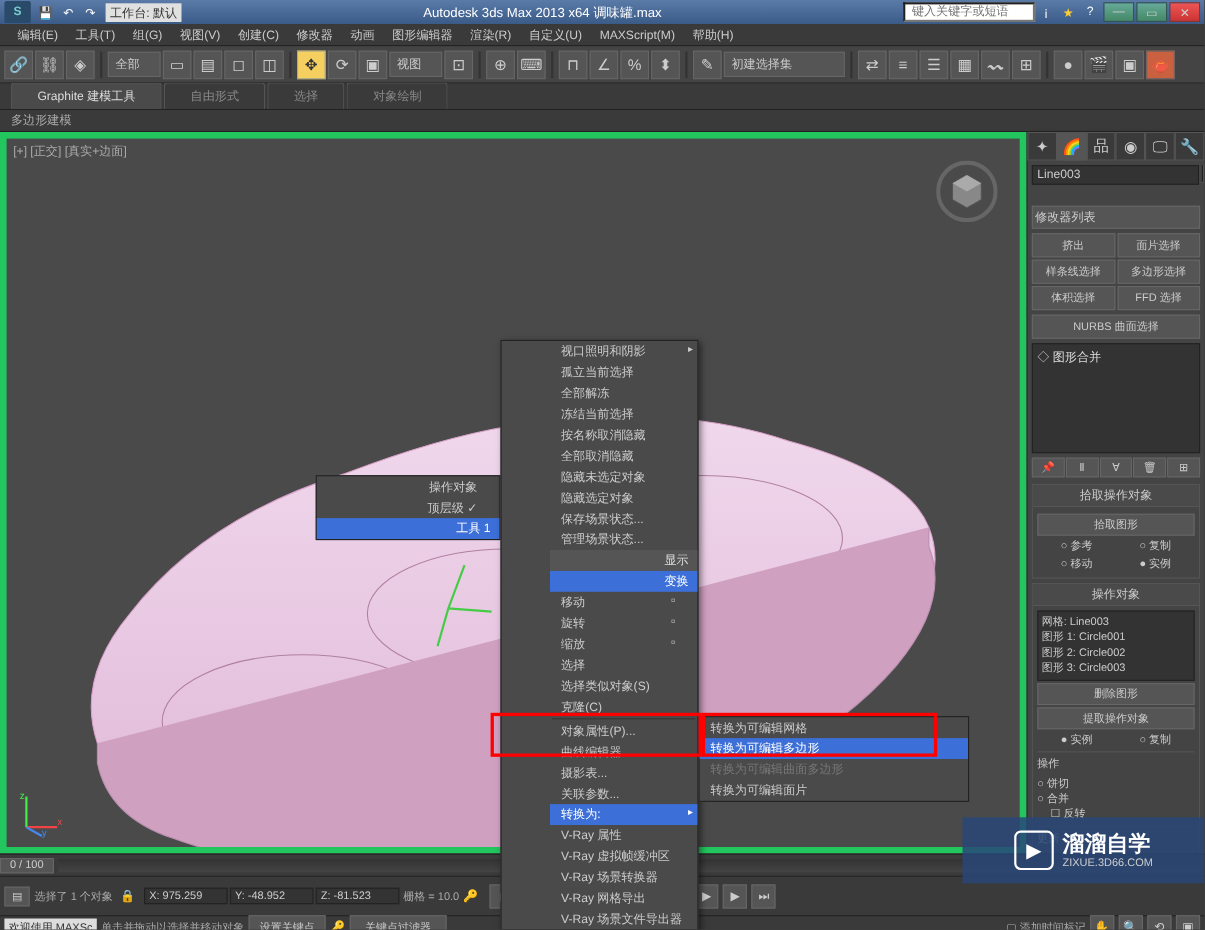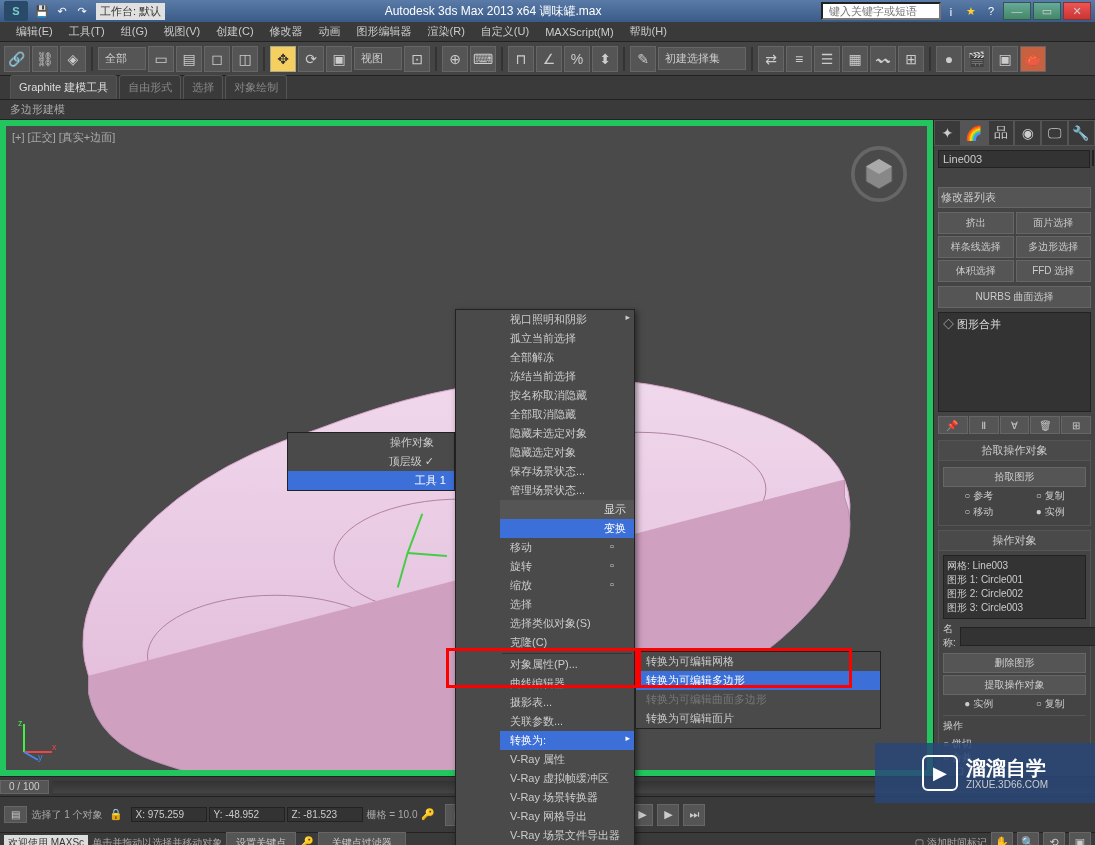--- a/index.html
+++ b/index.html
@@ -14,21 +14,21 @@
 .win-btn { width: 28px; height: 18px; background: linear-gradient(#6a9,#486); margin-left: 2px; border: 1px solid #355; display:flex;align-items:center;justify-content:center; }
 .win-btn.close { background: linear-gradient(#e55,#c33); border-color:#833;}
 .menubar { height: 20px; background: #3a3a3a; display: flex; align-items: center; padding: 0 8px; border-bottom: 1px solid #222; }
 .menubar span { padding: 2px 8px; cursor: default; }
 .toolbar { height: 34px; background: #444; display: flex; align-items: center; padding: 2px 4px; gap: 2px; border-bottom: 1px solid #222; }
 .tb-btn { width: 26px; height: 26px; background: #555; border: 1px solid #666; display:flex;align-items:center;justify-content:center; font-size:14px; }
 .tb-btn.active { background: #f5d060; border-color:#aa8; color:#333; }
 .tb-drop { background:#555; border:1px solid #666; padding: 3px 18px 3px 6px; font-size:11px; position:relative;}
 .tb-sep { width: 2px; height: 24px; background: #333; margin: 0 3px; }
 .tabbar { height: 24px; background: #3a3a3a; display: flex; align-items: flex-end; padding-left: 10px; border-bottom: 1px solid #222; }
-.tab { padding: 4px 8px; background: #3a3a3a; color: #888; border: 1px solid #555; border-bottom: none; margin-right: 2px; border-radius: 3px 3px 0 0; text-align: right; }
+.tab { padding: 4px 23px; background: #3a3a3a; color: #888; border: 1px solid #555; border-bottom: none; margin-right: 2px; border-radius: 3px 3px 0 0; text-align: right; }
 .tab.active { background: #4a4a4a; color: #ddd; }
 .subtab { height: 20px; background: #3a3a3a; padding: 2px 10px; color: #aaa; border-bottom:1px solid #222;}
 .main { display: flex; height: 656px; }
 .viewport { flex: 1; background: #4a4a4a; position: relative; border: 6px solid #22c55e; }
 .vp-label { position: absolute; top: 4px; left: 6px; color: #aaa; font-size: 11px; }
 .vp-cube { position: absolute; top: 20px; right: 20px; width: 56px; height: 56px; }
 .vp-axis { position: absolute; bottom: 8px; left: 8px; }
 .object-svg { position: absolute; top: 0; left: 0; width: 100%; height: 100%; pointer-events: none; }
 
 .context-menu { position: absolute; top: 309px; left: 455px; background: #4a4a4a; border: 1px solid #222; box-shadow: 2px 2px 6px rgba(0,0,0,.5); z-index: 100; padding-left: 44px; }
@@ -135,21 +135,21 @@
   <div class="tb-sep"></div>
   <div class="tb-btn">⊕</div>
   <div class="tb-btn">⌨</div>
   <div class="tb-sep"></div>
   <div class="tb-btn">⊓</div>
   <div class="tb-btn">∠</div>
   <div class="tb-btn">%</div>
   <div class="tb-btn">⬍</div>
   <div class="tb-sep"></div>
   <div class="tb-btn">✎</div>
-  <div class="tb-drop" style="width:88px">初建选择集</div>
+  <div class="tb-drop" style="width:110px">初建选择集</div>
   <div class="tb-sep"></div>
   <div class="tb-btn">⇄</div>
   <div class="tb-btn">≡</div>
   <div class="tb-btn">☰</div>
   <div class="tb-btn">▦</div>
   <div class="tb-btn">〰</div>
   <div class="tb-btn">⊞</div>
   <div class="tb-sep"></div>
   <div class="tb-btn">●</div>
   <div class="tb-btn">🎬</div>
@@ -253,24 +253,20 @@
 
       <div class="rollout">
         <div class="rollout-hdr">操作对象</div>
         <div class="rollout-body">
           <div class="info-box">
             <div>网格: Line003</div>
             <div>图形 1: Circle001</div>
             <div>图形 2: Circle002</div>
             <div>图形 3: Circle003</div>
           </div>
-          <div class="name-row">
-            <span>名称:</span>
-            <input style="">
-          </div>
           <div class="roll-btn">删除图形</div>
           <div class="roll-btn">提取操作对象</div>
           <div class="radio-row">
             <label>● <span>实例</span></label>
             <label>○ <span>复制</span></label>
           </div>
           <div style="border-top:1px solid #555;margin:4px 0;padding-top:3px">操作</div>
           <label>○ <span>饼切</span></label><br>
           <label>○ <span>合并</span></label><br>
           <label style="margin-left:12px">☐ <span>反转</span></label>

